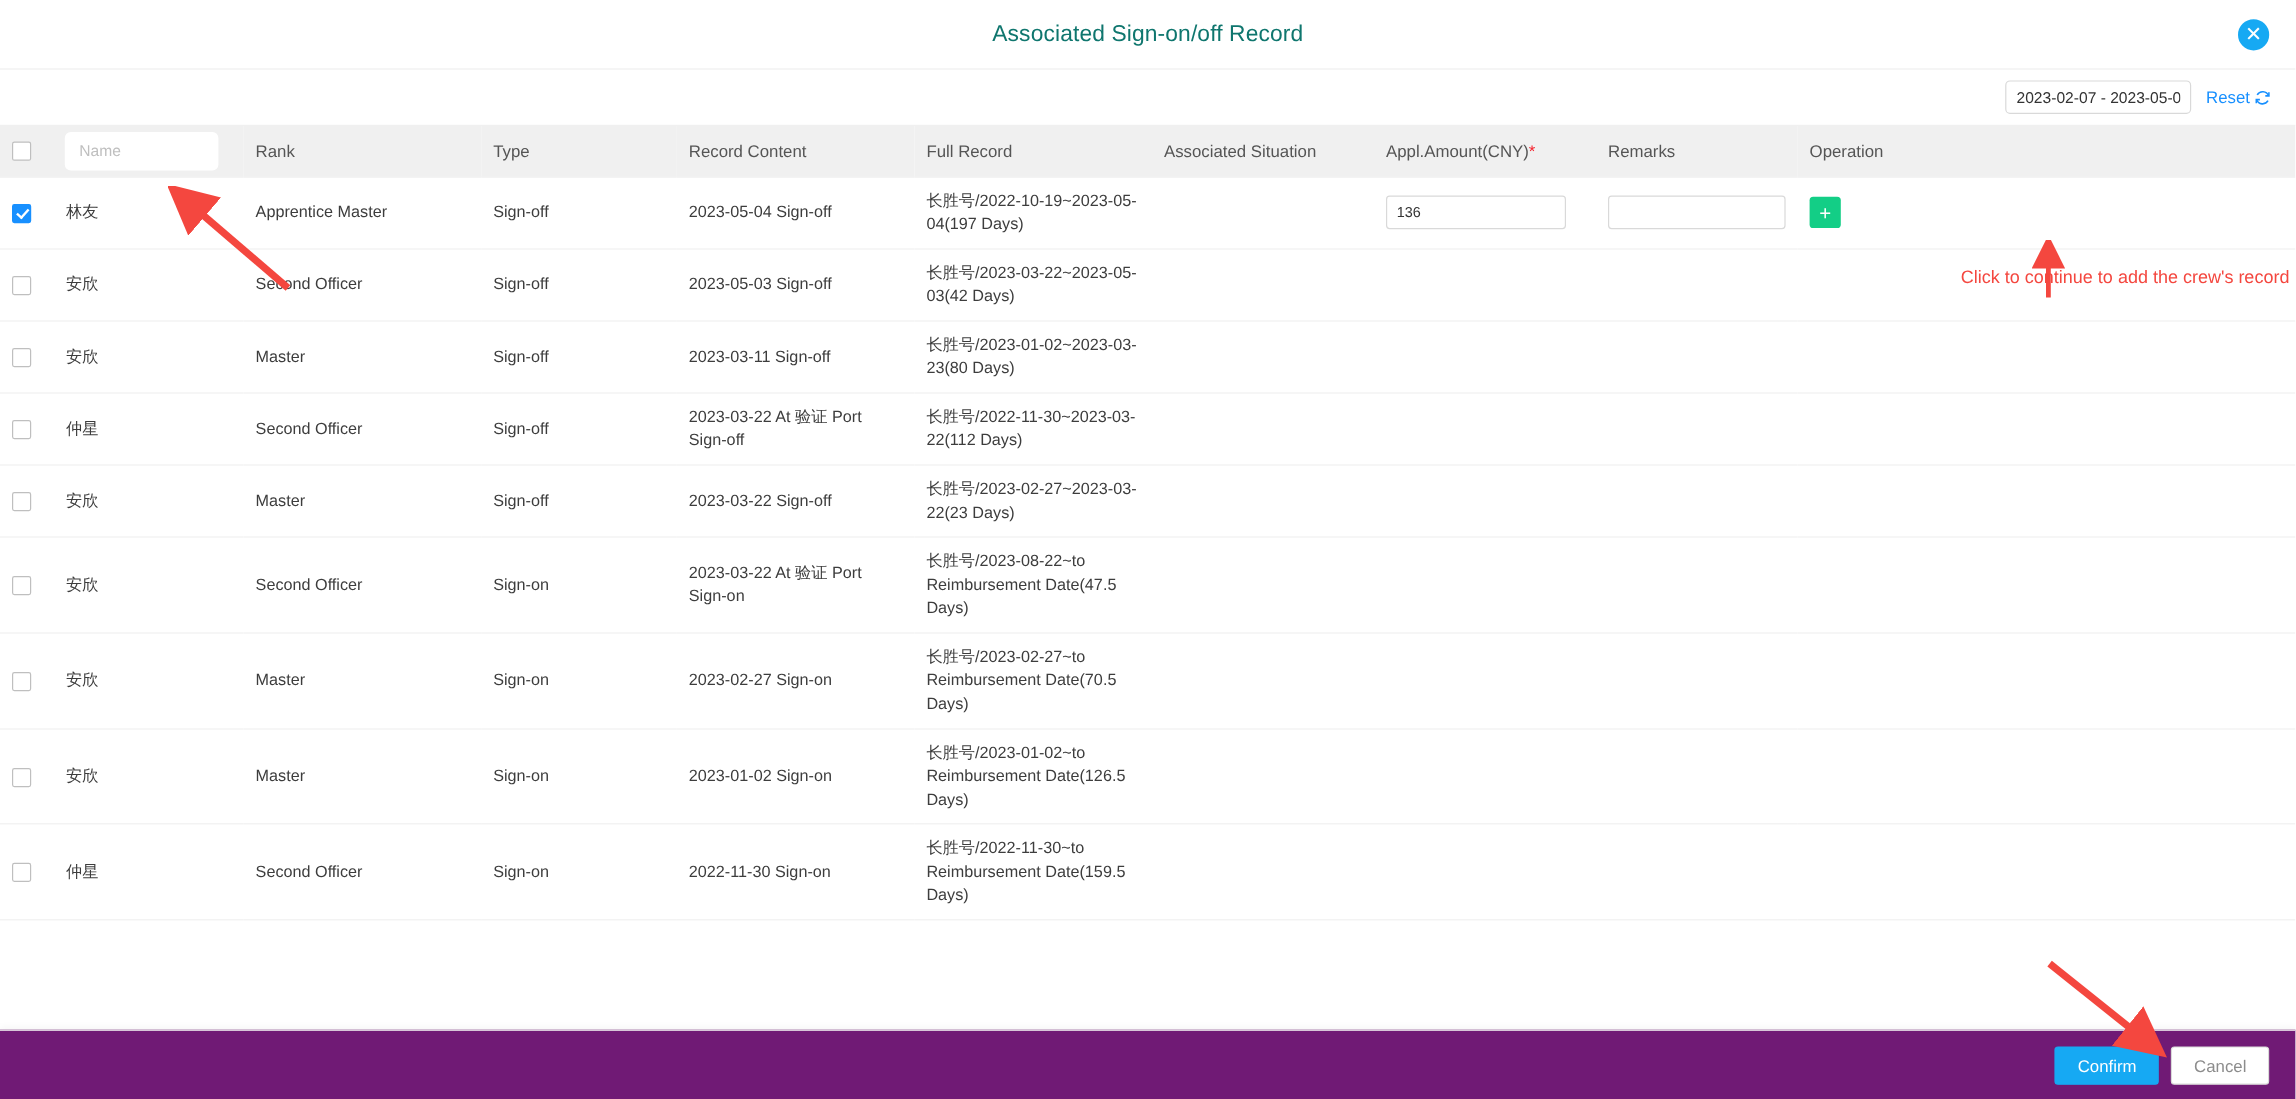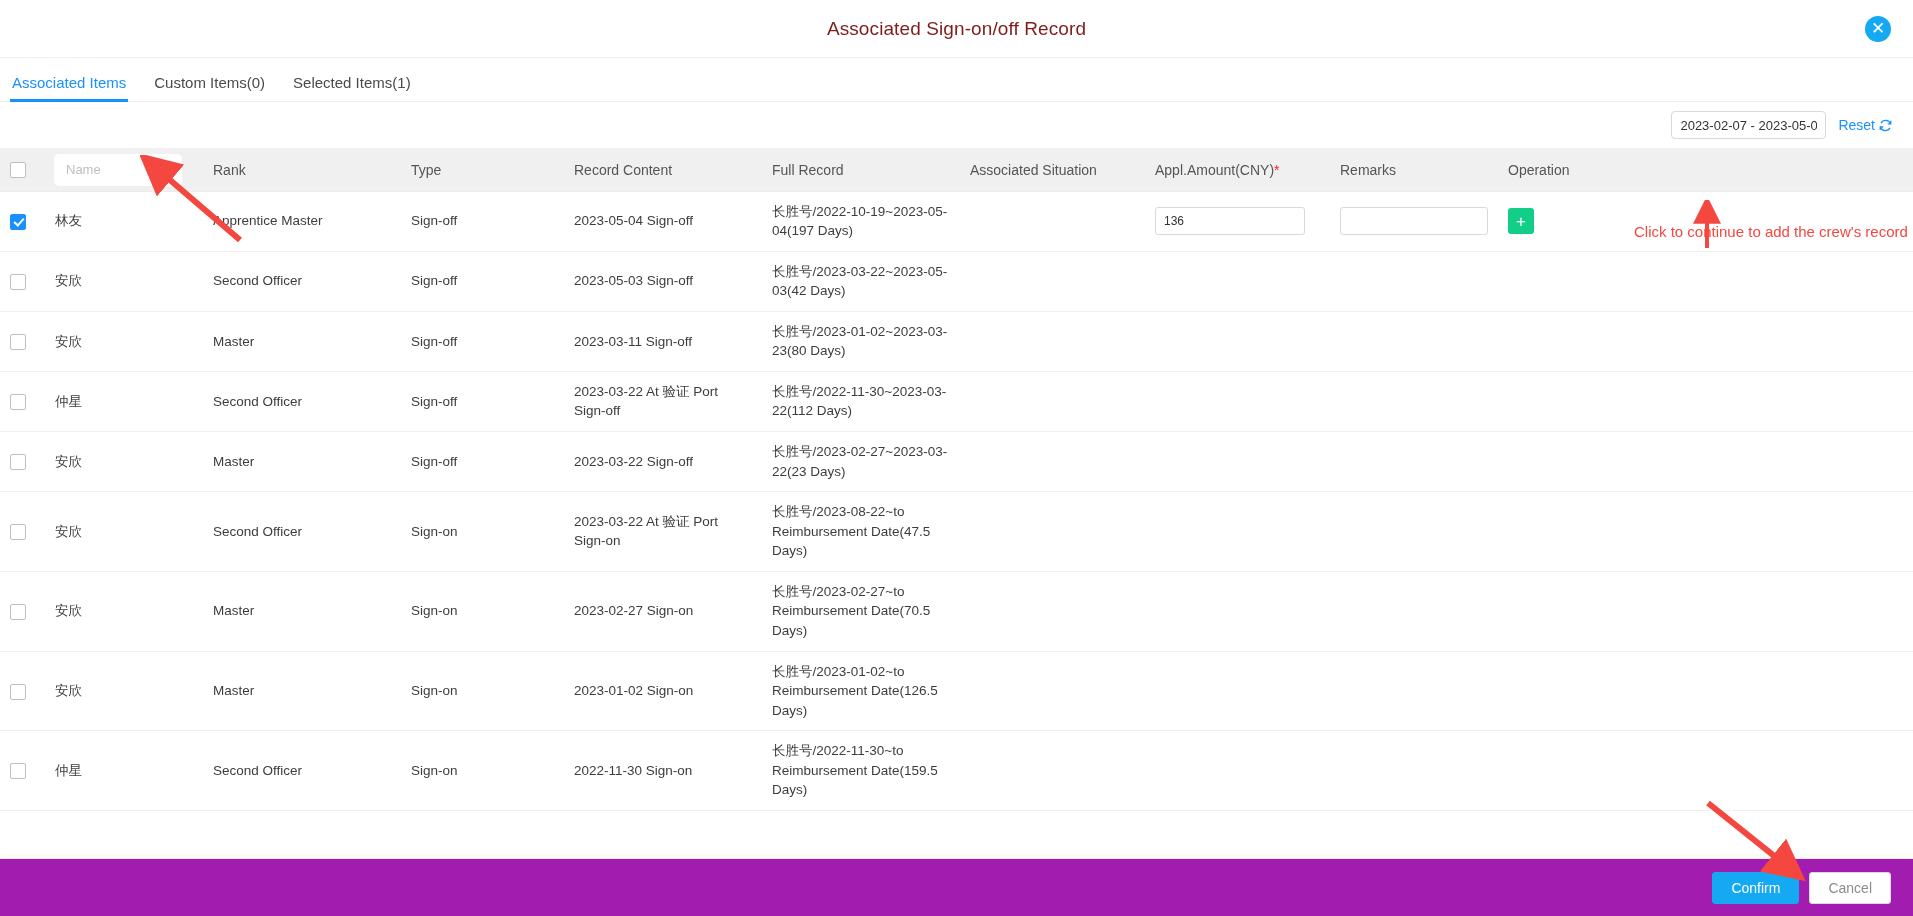--- a/index.html
+++ b/index.html
@@ -18,21 +18,21 @@
   .titlebar {
     position: relative;
     height: 58px;
     border-bottom: 1px solid #eeeeee;
     display: flex;
     align-items: center;
     justify-content: center;
   }
   .dialog-title {
     font-size: 19px;
-    color: #7f1d1d;
+    color: #0f766e;
     letter-spacing: .1px;
   }
   .close-btn {
     position: absolute;
     right: 22px;
     top: 50%;
     transform: translateY(-50%);
     width: 26px; height: 26px;
     border-radius: 50%;
     background: #16a9f3;
@@ -217,21 +217,21 @@
     font-family: "Liberation Sans", sans-serif;
   }
   .name-search::placeholder { color:#bfbfbf; }
   .req-star { color:#f5222d; }
 
   
   .footer {
     position: absolute;
     left: 0; right: 0; bottom: 0;
     height: 58px;
-    background: #a21caf;
+    background: #701a75;
     border-top: 1px solid #f0f0f0;
     display: flex;
     align-items: center;
     justify-content: flex-end;
     padding-right: 22px;
     gap: 10px;
     box-shadow: 0 -2px 6px rgba(0,0,0,.04);
   }
   .btn {
     height: 32px;
@@ -268,25 +268,20 @@
 </head>
 <body>
 
 <div id="app">
 
   <div class="titlebar">
     <div class="dialog-title">Associated Sign-on/off Record</div>
     <div class="close-btn">✕</div>
   </div>
 
-  <div class="tabs">
-    <div class="tab active">Associated Items</div>
-    <div class="tab">Custom Items(0)</div>
-    <div class="tab">Selected Items(1)</div>
-  </div>
 
   <div class="filterbar">
     <input class="daterange" type="text" value="2023-02-07 - 2023-05-08" style="">
     <span class="reset-link">
       <span>Reset</span>
       <span class="reset-icon">
         <svg viewBox="0 0 16 16" width="15" height="15" fill="none" stroke="#1890ff" stroke-width="1.4">
           <path d="M13.3 6.2A5.6 5.6 0 0 0 3.2 5.4"></path>
           <path d="M2.7 9.8a5.6 5.6 0 0 0 10.1.8"></path>
           <path d="M13.6 3.0v3.3h-3.2"></path>

